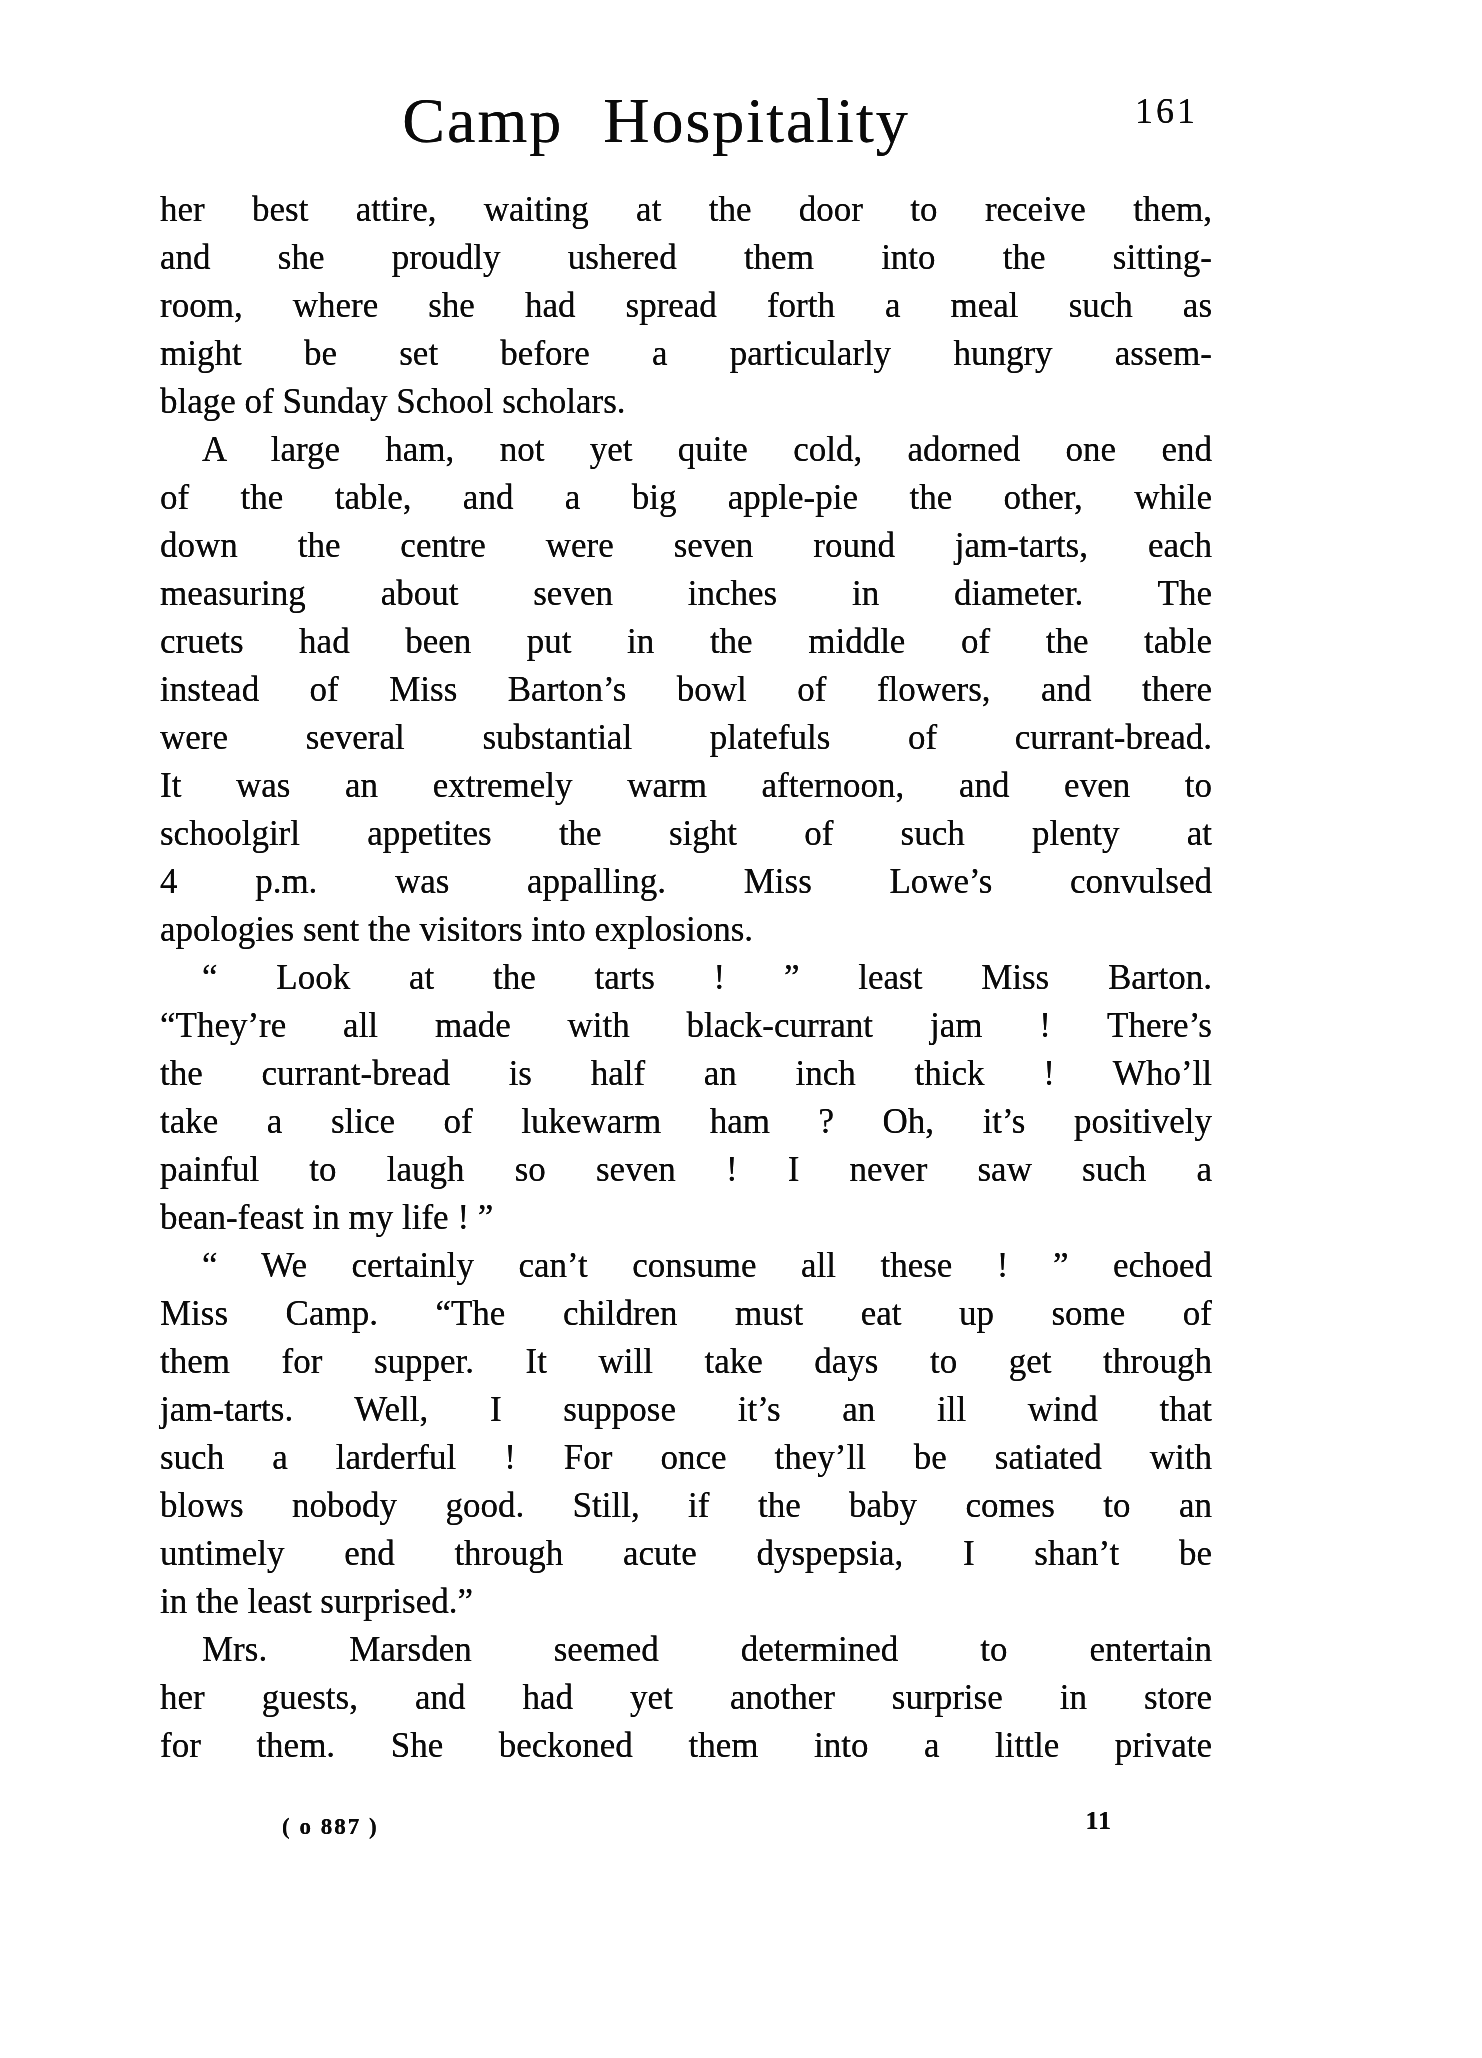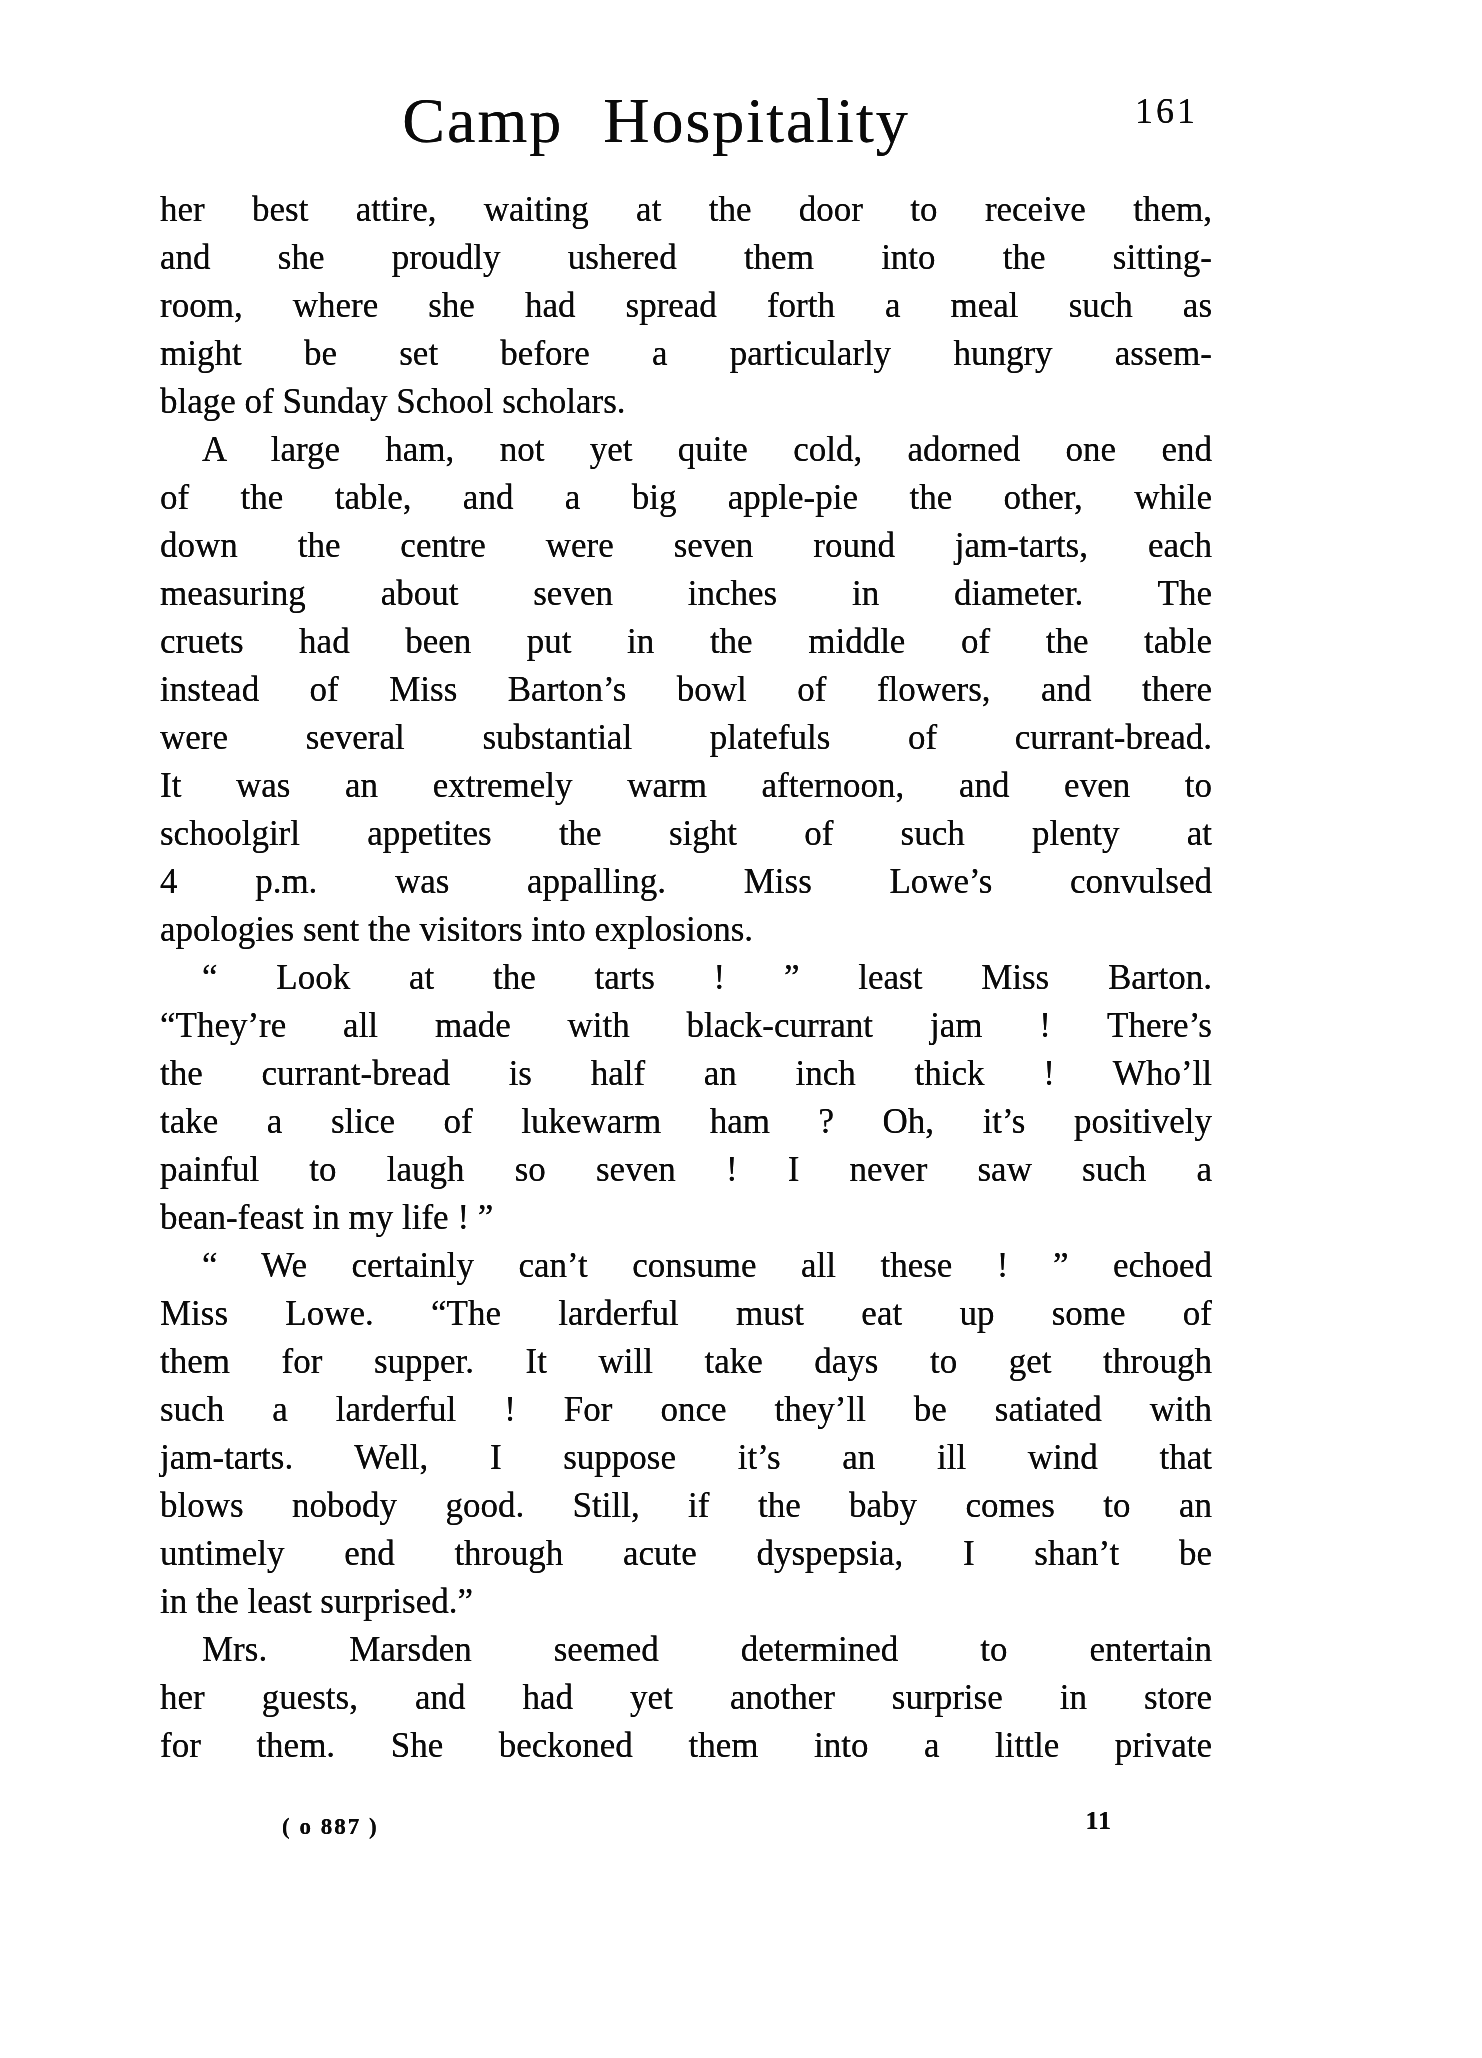--- a/index.html
+++ b/index.html
@@ -116,24 +116,24 @@
       <div class="line">schoolgirl appetites the sight of such plenty at</div>
       <div class="line">4 p.m. was appalling.  Miss Lowe’s convulsed</div>
       <div class="line last">apologies sent the visitors into explosions.</div>
       <div class="line indent">“ Look at the tarts ! ” least Miss Barton.</div>
       <div class="line">“They’re all made with black-currant jam !  There’s</div>
       <div class="line">the currant-bread is half an inch thick !  Who’ll</div>
       <div class="line">take a slice of lukewarm ham ?  Oh, it’s positively</div>
       <div class="line">painful to laugh so seven !  I never saw such a</div>
       <div class="line last">bean-feast in my life ! ”</div>
       <div class="line indent">“ We certainly can’t consume all these ! ” echoed</div>
-      <div class="line">Miss Lowe.  “The larderful must eat up some of</div>
+      <div class="line">Miss Camp.  “The children must eat up some of</div>
       <div class="line">them for supper.  It will take days to get through</div>
+      <div class="line">jam-tarts.  Well, I suppose it’s an ill wind that</div>
       <div class="line">such a larderful !  For once they’ll be satiated with</div>
-      <div class="line">jam-tarts.  Well, I suppose it’s an ill wind that</div>
       <div class="line">blows nobody good.  Still, if the baby comes to an</div>
       <div class="line">untimely end through acute dyspepsia, I shan’t be</div>
       <div class="line last">in the least surprised.”</div>
       <div class="line indent">Mrs. Marsden seemed determined to entertain</div>
       <div class="line">her guests, and had yet another surprise in store</div>
       <div class="line">for them.  She beckoned them into a little private</div>
     </main>
 
   <footer class="page-footer">
     <span class="printer-signature">( o 887 )</span>

